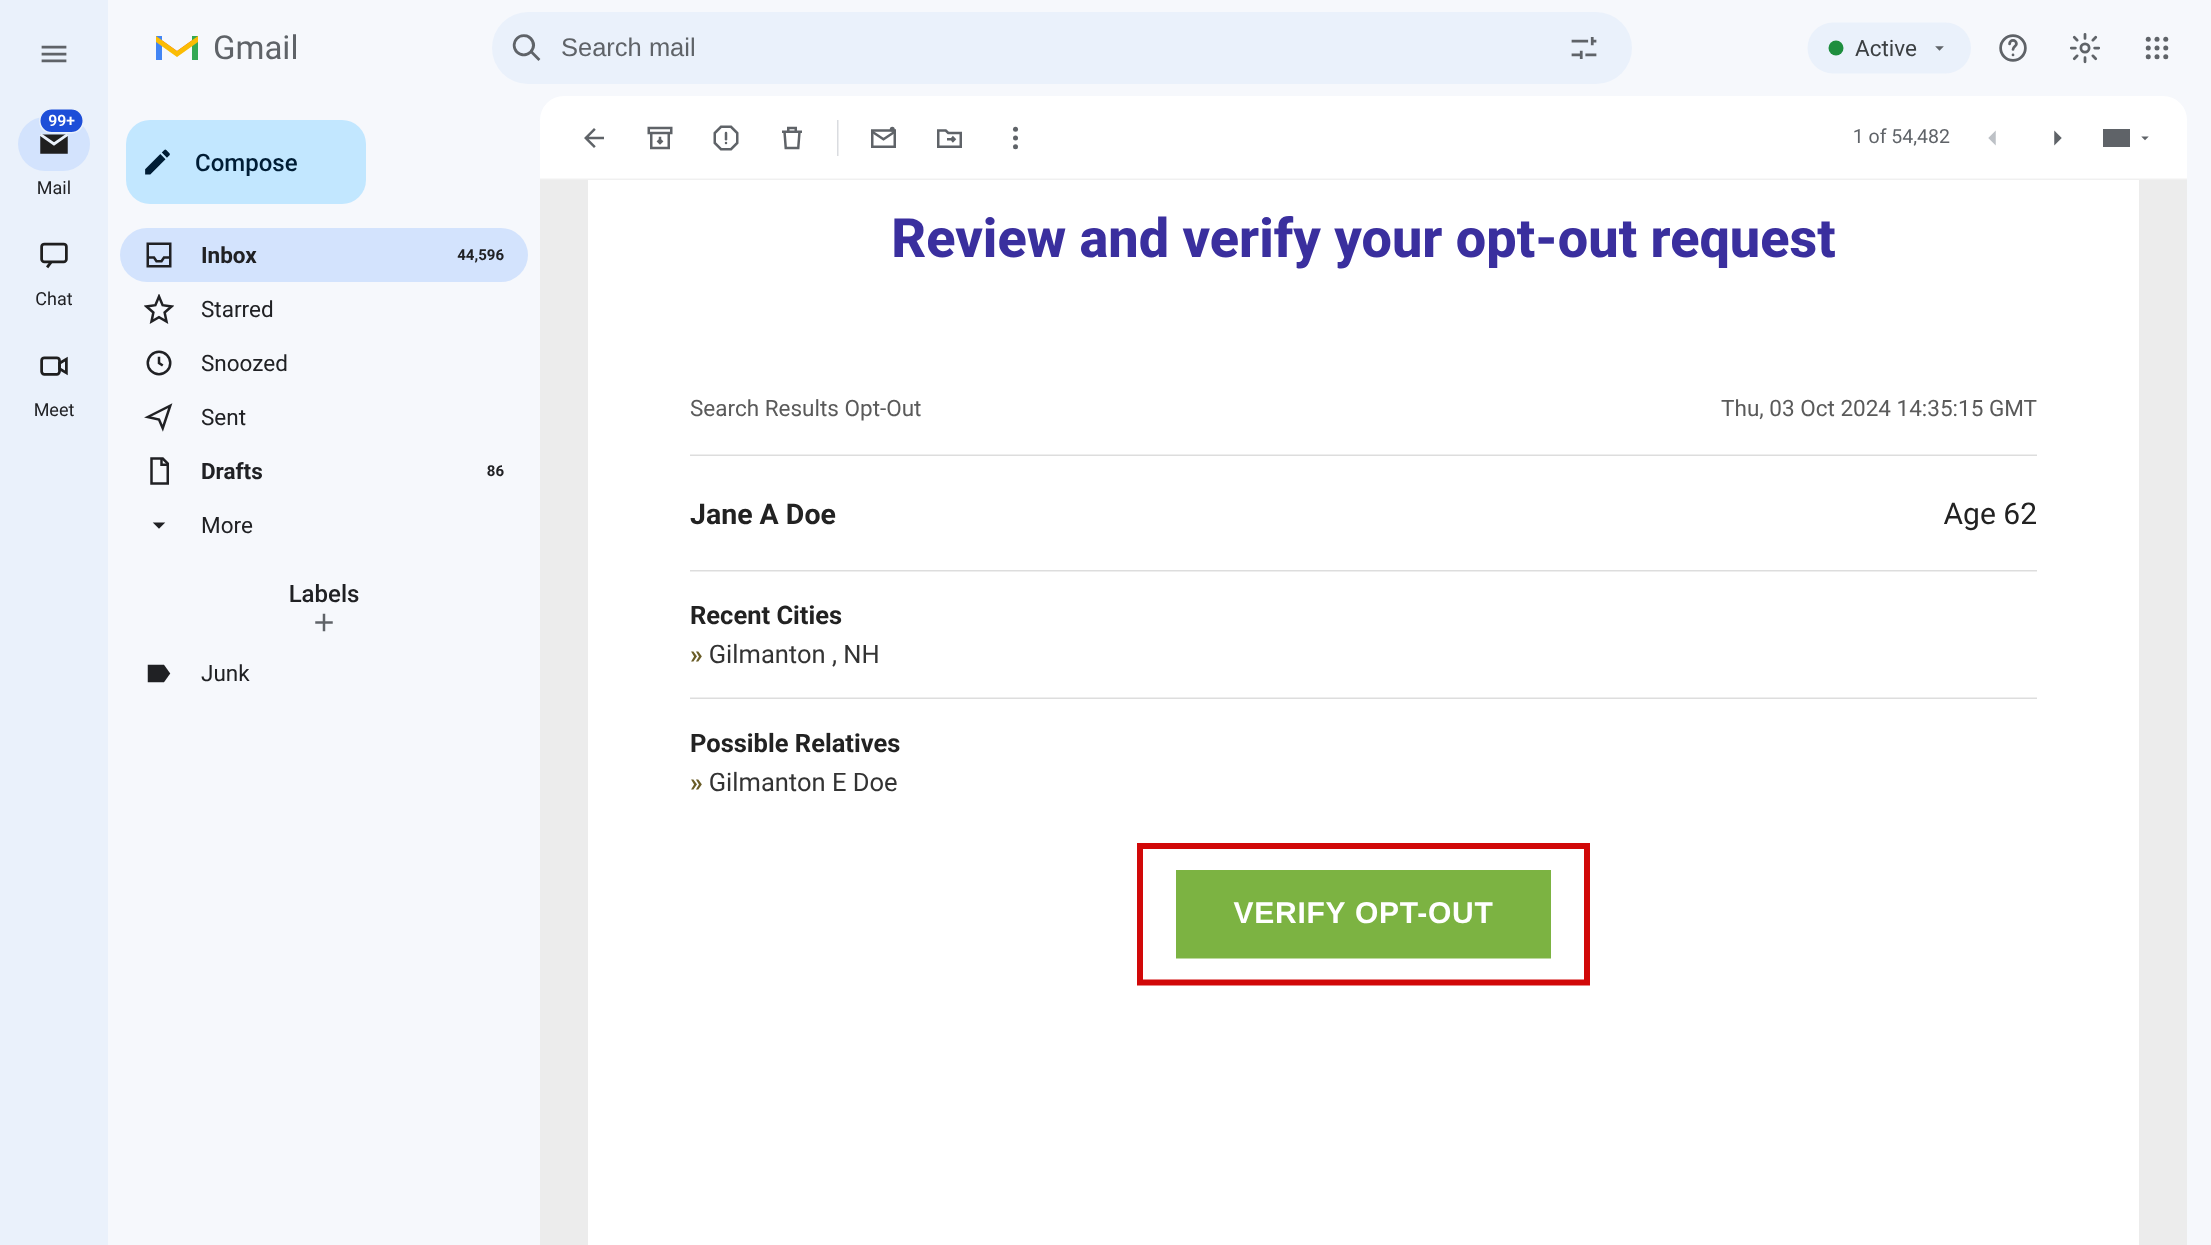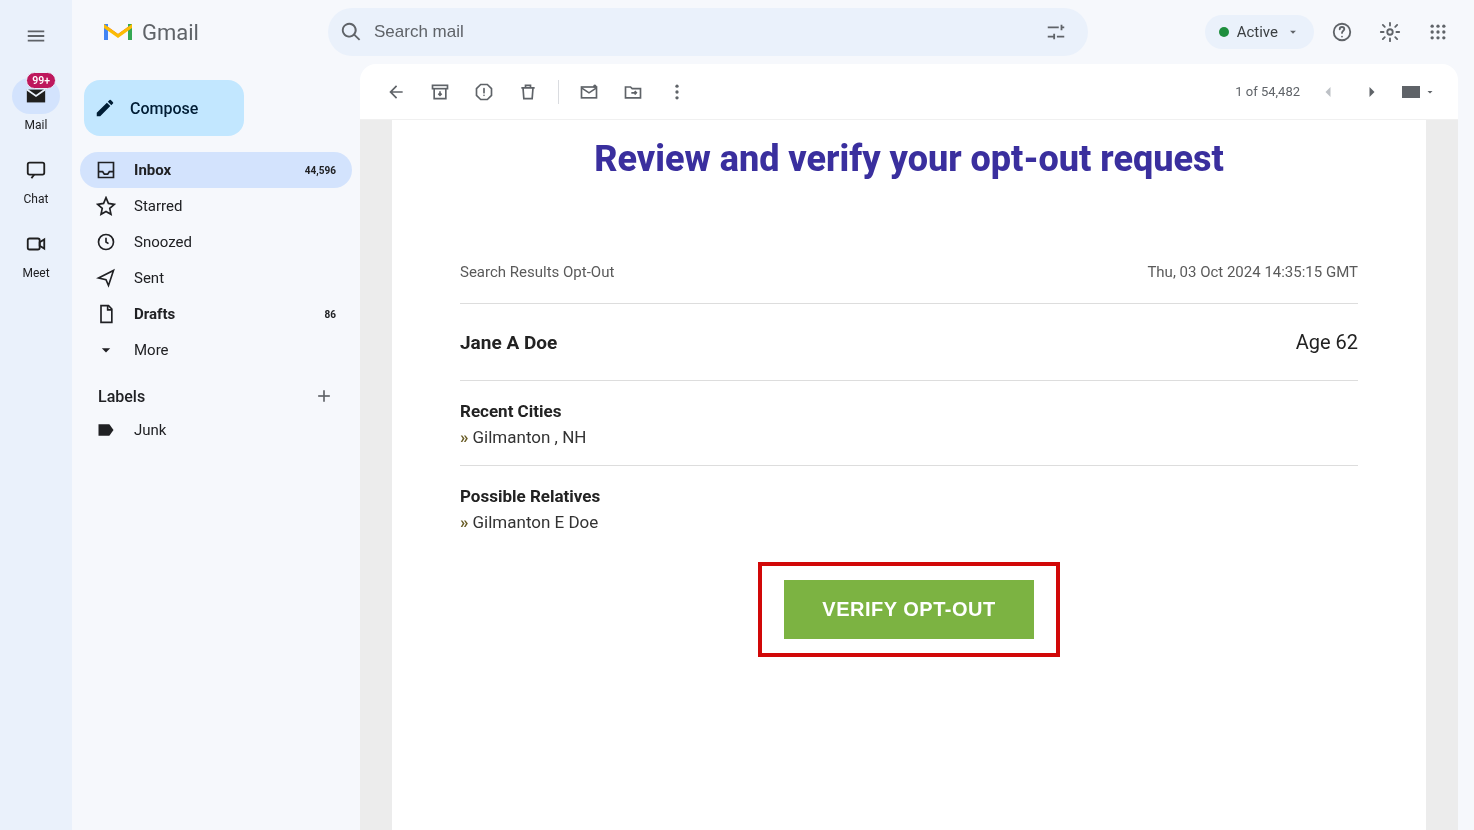--- a/index.html
+++ b/index.html
@@ -11,21 +11,21 @@
     position:fixed; left:0; top:0; bottom:0; width:72px;
     background:#eaf1fb; display:flex; flex-direction:column; align-items:center;
     padding-top:14px; gap:20px;
   }
   .rail .menu-btn { width:44px; height:44px; border-radius:50%; display:flex; align-items:center; justify-content:center; cursor:pointer; }
   .rail-app { display:flex; flex-direction:column; align-items:center; gap:4px; cursor:pointer; position:relative; }
   .rail-app .circle { width:48px; height:36px; border-radius:20px; display:flex; align-items:center; justify-content:center; }
   .rail-app.active .circle { background:#d3e3fd; }
   .rail-app .label { font-size:12px; color:#202124; }
   .badge {
-    position:absolute; top:-6px; right:4px; background:#be185d; color:#fff; font-size:10.5px; font-weight:600;
+    position:absolute; top:-6px; right:4px; background:#1d4ed8; color:#fff; font-size:10.5px; font-weight:600;
     padding:1px 5px; border-radius:10px; border:1px solid #eaf1fb;
   }
 
   
   .header {
     position:fixed; left:72px; right:0; top:0; height:64px; display:flex; align-items:center;
     background:#f6f8fc; padding:0 16px; gap:8px;
   }
   .brand { display:flex; align-items:flex-start; gap:8px; width:232px; padding-left:14px; }
   .brand-name { font-size:22px; color:#5f6368; }
@@ -58,21 +58,21 @@
   .nav-item {
     display:flex; align-items:center; height:36px; border-radius:18px; padding:0 16px;
     cursor:pointer; gap:18px; font-size:15px; color:#202124;
   }
   .nav-item .icon-slot { width:20px; display:flex; justify-content:center; }
   .nav-item .count { margin-left:auto; font-size:10px; }
   .nav-item.selected { background:#d3e3fd; font-weight:700; }
   .nav-item.bold { font-weight:700; }
   .labels-row {
     display:flex; align-items:center; justify-content:space-between;
-    padding:18px 18px 6px 18px; font-size:16px; color:#202124; font-weight:500;
+    padding:18px 18px 6px 18px; font-size:16px; color:#202124; font-weight:500;flex-direction:column;
   }
   .plus { cursor:pointer; }
 
   
   .main {
     position:fixed; left:360px; right:16px; top:64px; bottom:0;
     background:#fff; border-radius:16px 16px 0 0; overflow:hidden;
     box-shadow:0 0 0 1px rgba(0,0,0,0);
   }
   .toolbar {

